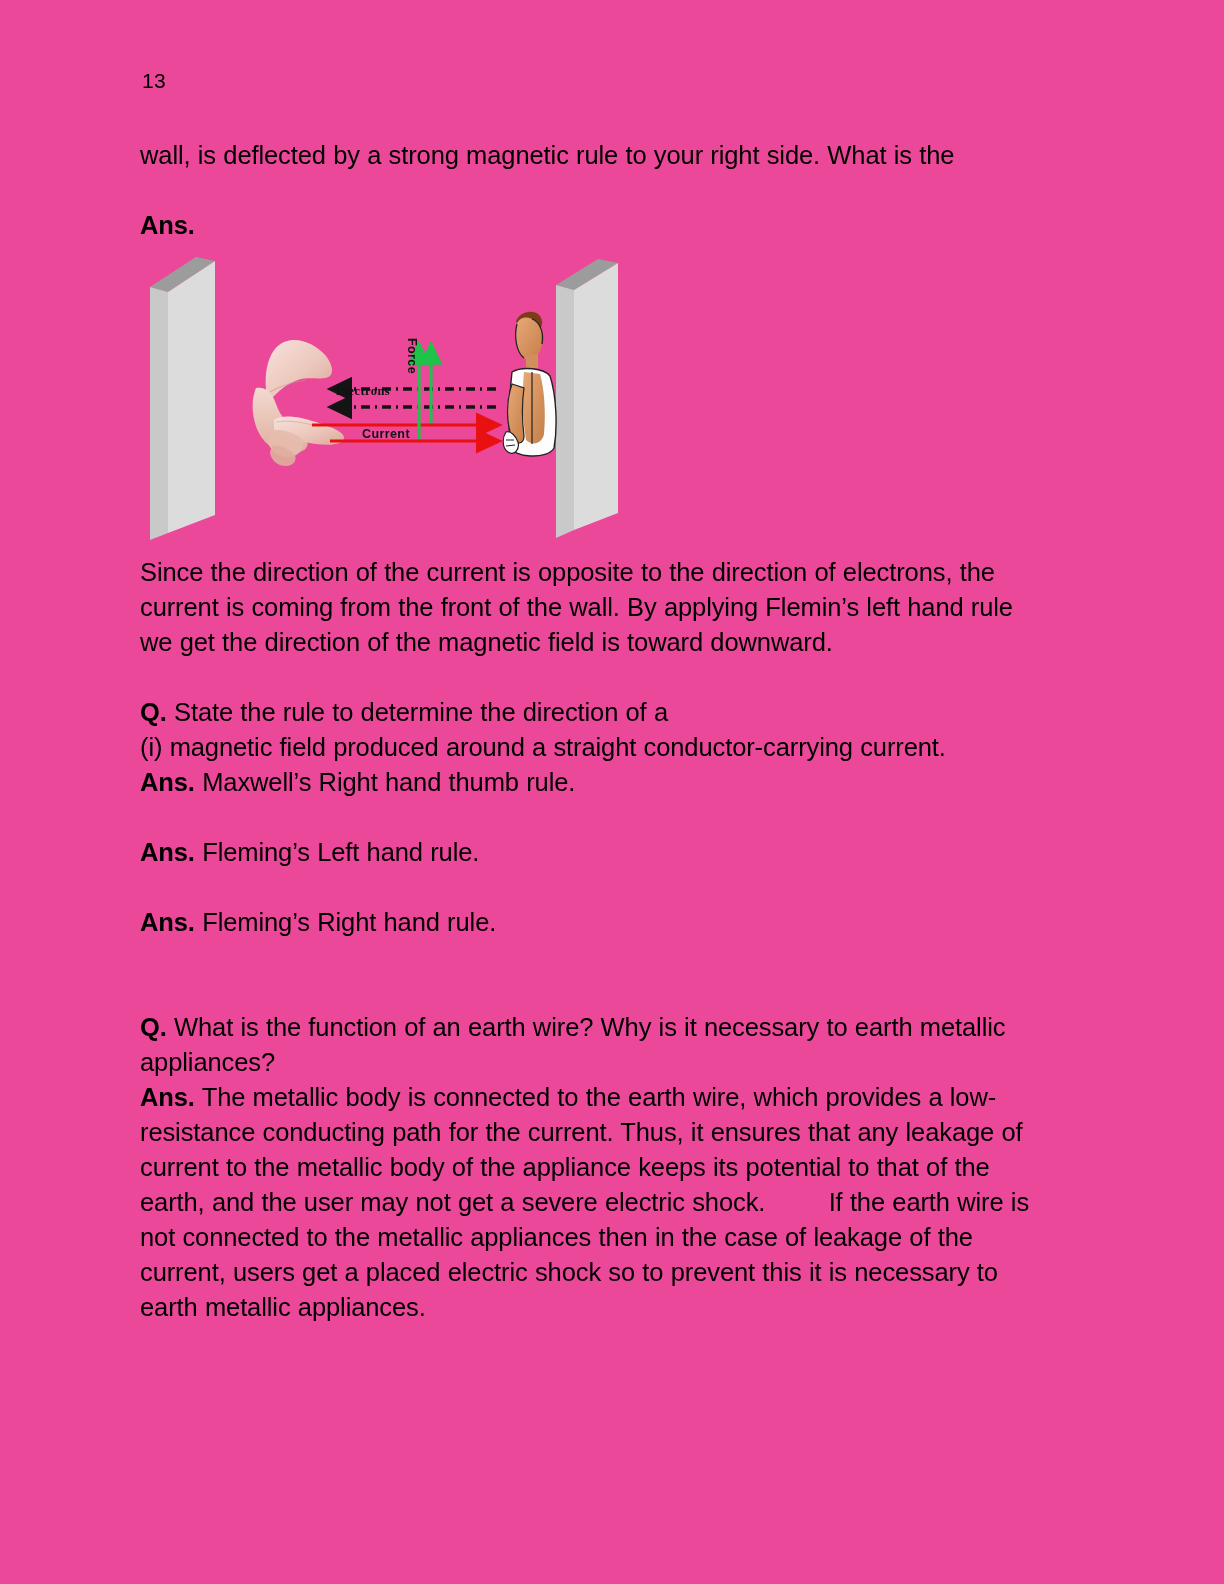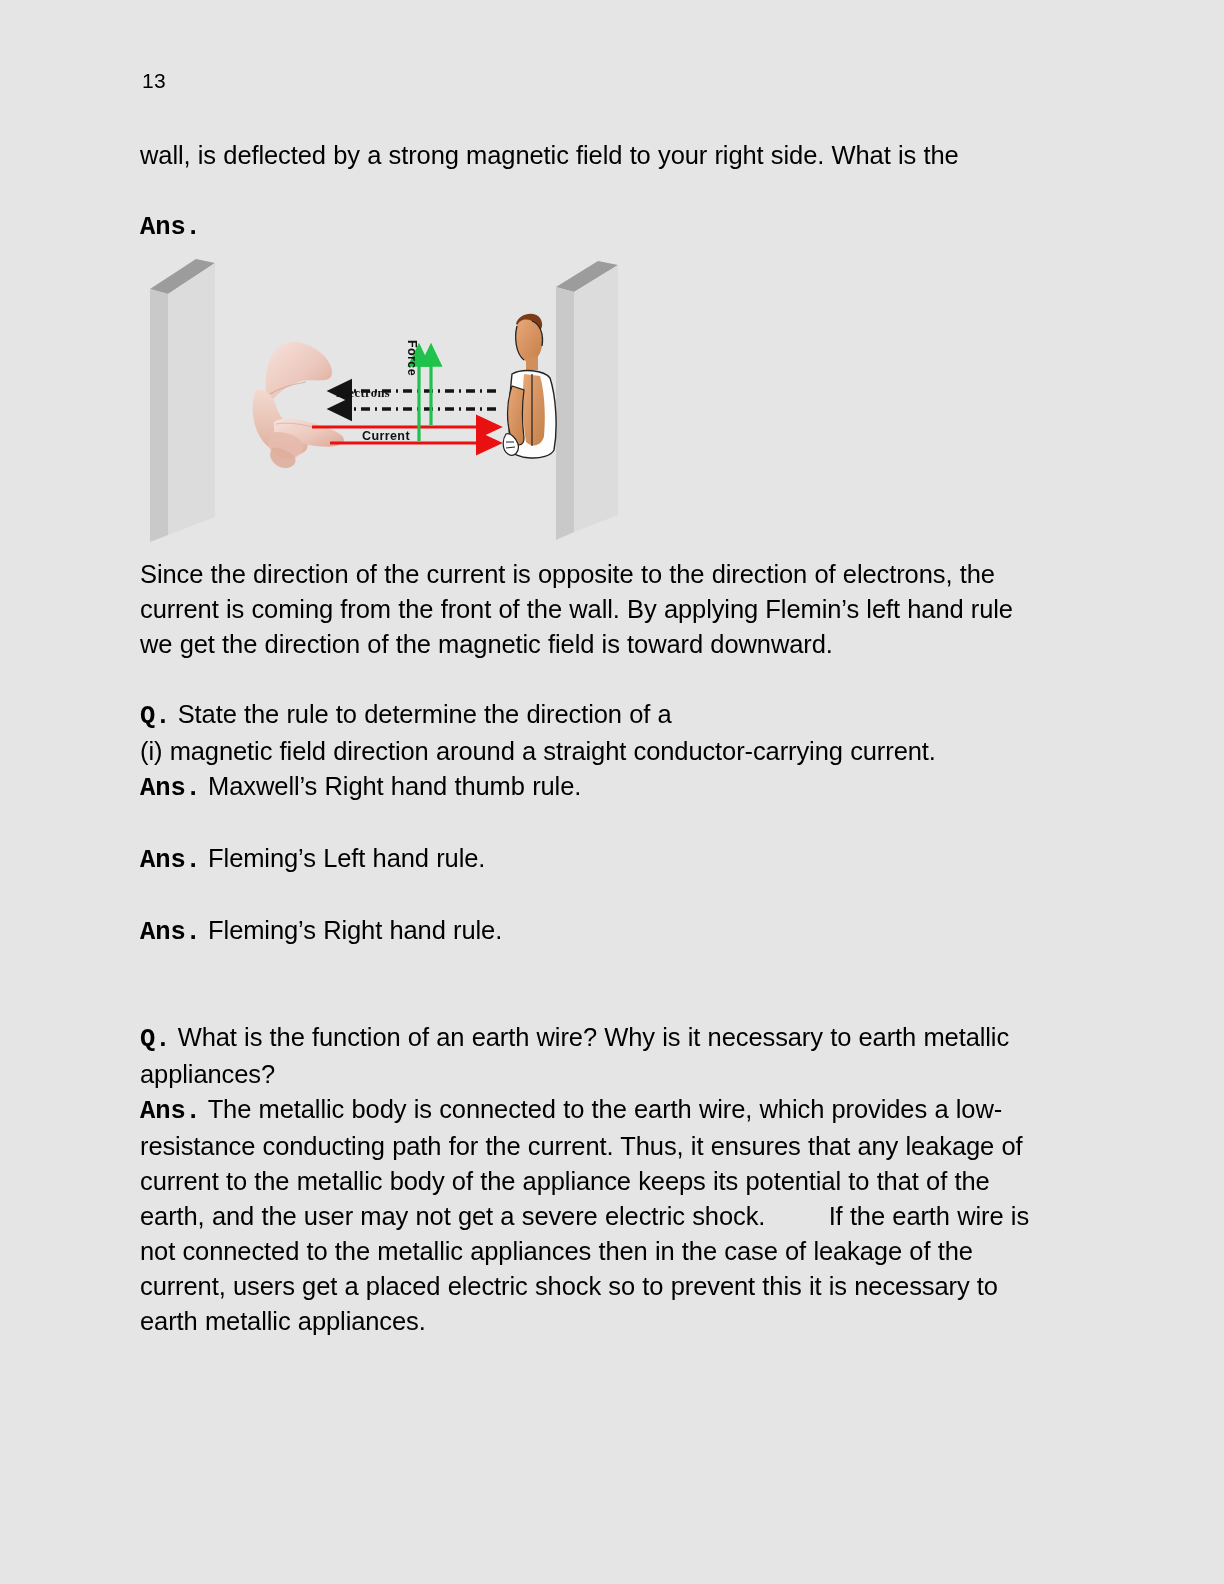--- a/index.html
+++ b/index.html
@@ -13,21 +13,21 @@
     height: 1584px;
     font-family: "Liberation Sans", sans-serif;
     color: #000000;
     position: relative;
     overflow: hidden;
   }
   .page {
     position: relative;
     width: 1224px;
     height: 1584px;
-    background: #e5e5e5;
+    background: #ec4899;
     box-sizing: border-box;
   }
   .page-number {
     position: absolute;
     left: 142px;
     top: 68px;
     font-size: 21px;
     line-height: 26px;
     letter-spacing: 0.2px;
   }
@@ -37,21 +37,21 @@
     top: 138px;
     width: 912px;
   }
   p.para {
     margin: 0;
     font-size: 25.5px;
     line-height: 35px;
     letter-spacing: -0.1px;
     word-spacing: 0.3px;
   }
-  .b { font-weight: bold; font-family: Liberation Mono, monospace; }
+  .b { font-weight: bold; }
   .gap-block { height: 35px; }
   .indent { display: inline-block; width: 56px; }
 
   
   .figure {
     position: relative;
     width: 912px;
     height: 312px;
     margin: 0;
   }
@@ -118,21 +118,21 @@
 </head>
 <body>
 
 <div class="page">
 
   <div class="page-number">13</div>
 
   <div class="content">
 
     <p class="para">
-      <span>wall, is deflected by a strong magnetic field to your right side. What is the</span><br>
+      <span>wall, is deflected by a strong magnetic rule to your right side. What is the</span><br>
       <br>
       <span class="b">Ans.</span>
     </p>
 
     <div class="figure">
       <div class="fig-inner">
 
         <div class="wall" style="left:0px; top:4px;">
           <svg width="90" height="300" viewBox="0 0 90 300">
             <polygon points="10,40 56,10 75,14 28,45" fill="#9c9c9c"></polygon>
@@ -245,21 +245,21 @@
       </div>
     </div>
 
     <p class="para">Since the direction of the current is opposite to the direction of electrons, the current is coming from the front of the wall. By applying Flemin’s left hand rule we get the direction of the magnetic field is toward downward.</p>
 
     <div class="gap-block"></div>
 
     <p class="para">
       <span class="b">Q.</span>
       <span>State the rule to determine the direction of a</span><br>
-      <span>(i) magnetic field direction around a straight conductor-carrying current.</span><br>
+      <span>(i) magnetic field produced around a straight conductor-carrying current.</span><br>
       <span class="b">Ans.</span>
       <span>Maxwell’s Right hand thumb rule.</span><br>
       <br>
       <span class="b">Ans.</span>
       <span>Fleming’s Left hand rule.</span><br>
       <br>
       <span class="b">Ans.</span>
       <span>Fleming’s Right hand rule.</span>
     </p>
 

